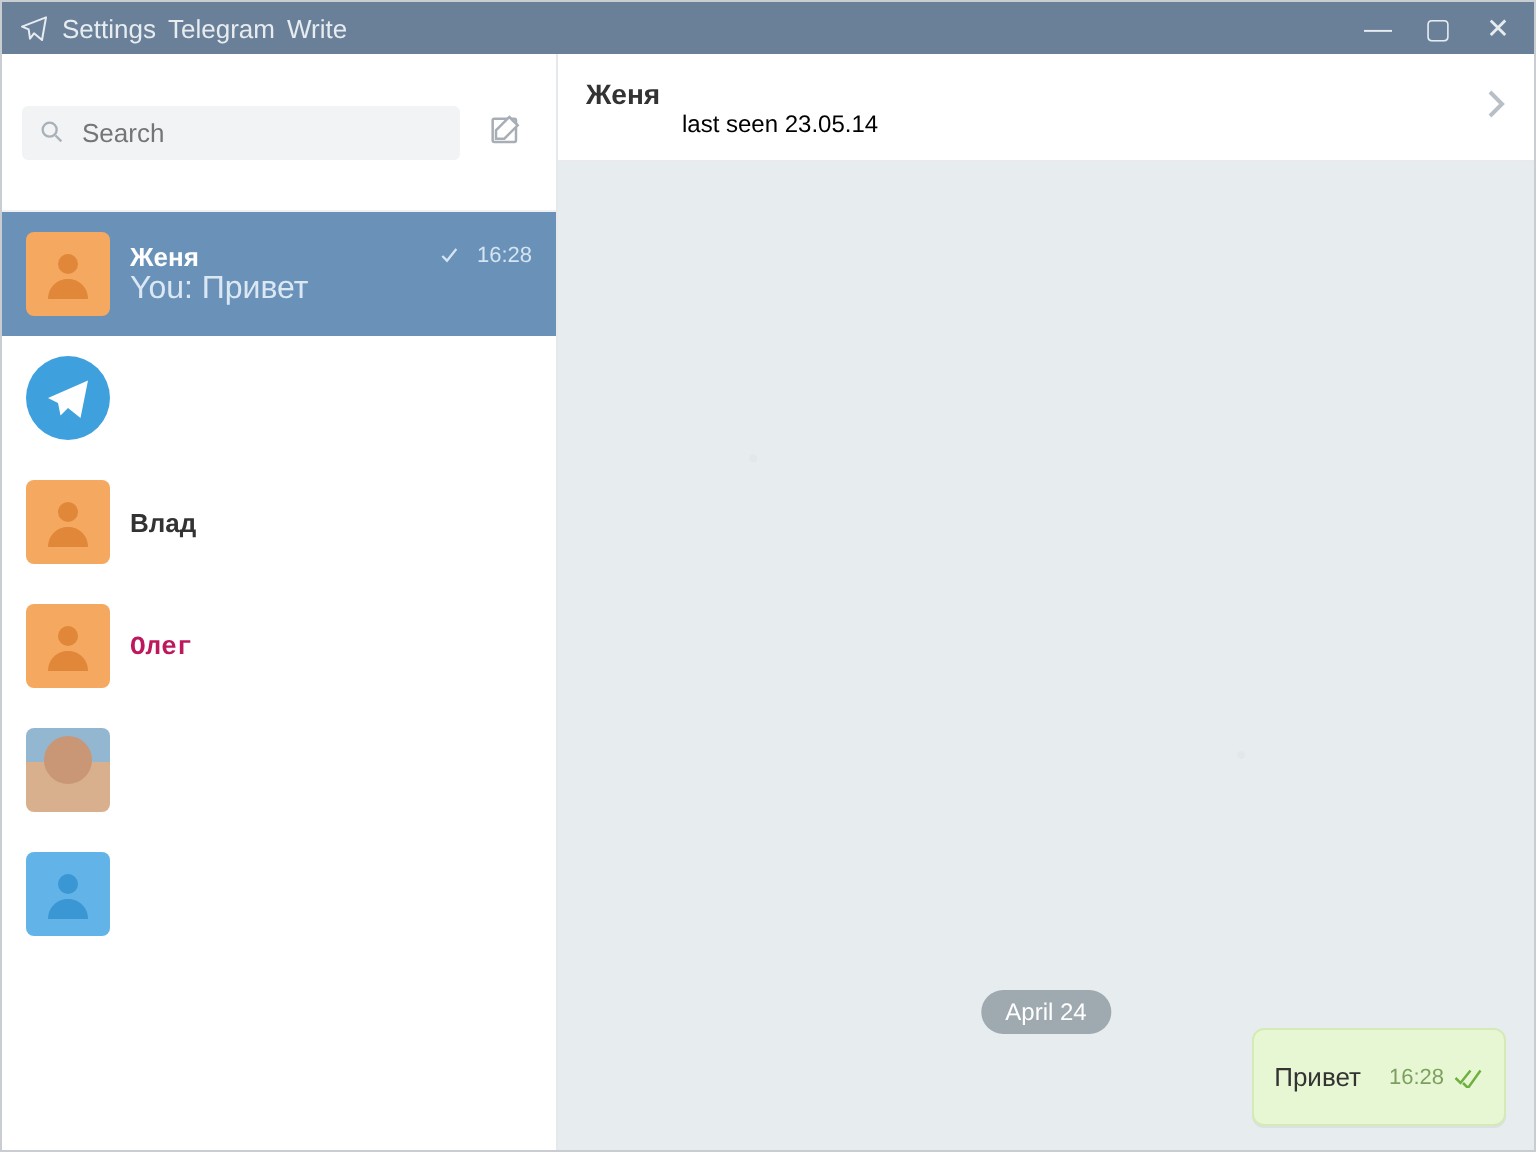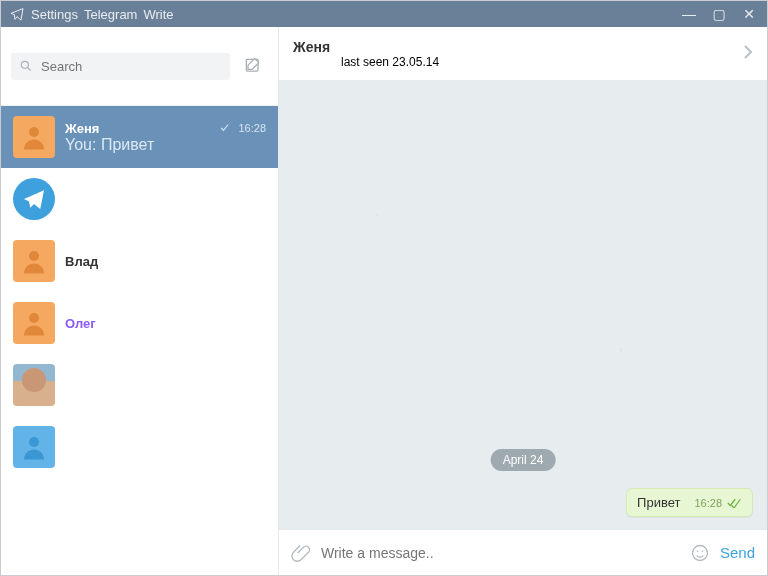--- a/index.html
+++ b/index.html
@@ -41,21 +41,21 @@
   .chat-header .status { font-size:12px; color:#000000;margin-left:48px;}
   .chevron { color:#b8bfc6; cursor:pointer;}
   .messages { flex:1; position:relative; overflow:hidden;
     background:#e7ecef;
     background-image:
       radial-gradient(circle at 20% 30%, rgba(0,0,0,0.02) 0 2px, transparent 2px),
       radial-gradient(circle at 70% 60%, rgba(0,0,0,0.02) 0 2px, transparent 2px);
     text-decoration: underline;
   }
   .date-pill { position:absolute; left:50%; transform:translateX(-50%); bottom:58px; background:#9fa9b0; color:#fff; font-size:12px; padding:4px 12px; border-radius:12px; }
-  .msg-out { position:absolute; right:14px; bottom:12px; background:#e8f7d3; border:1px solid #d4ebb5; border-radius:6px; padding:6px 10px; display:flex; align-items:center; gap:14px; box-shadow:0 1px 0 rgba(0,0,0,0.05);}
+  .msg-out { position:absolute; right:14px; bottom:12px; background:#e8f7d3; border:1px solid #d4ebb5; border-radius:6px; padding:16px 10px; display:flex; align-items:center; gap:14px; box-shadow:0 1px 0 rgba(0,0,0,0.05);}
   .msg-text{ font-size:13px; color:#333;}
   .msg-meta{ font-size:11px; color:#7da060; display:flex; align-items:center; gap:4px;}
   .composer { height:46px; border-top:1px solid #e6e9ec; display:flex; align-items:center; padding:0 12px; gap:10px;}
   .composer .attach, .composer .emoji { color:#b3bac1; cursor:pointer; display:flex;}
   .composer input { flex:1; border:none; outline:none; font-size:14px; color:#444;}
   .send-btn { color:#3ea2e0; font-weight:500; font-size:15px; cursor:pointer; }
   .watermark{ position:absolute; right:40px; bottom:34px; font-family:Impact, sans-serif; font-size:22px; letter-spacing:1px; color:#2d5d78;
     -webkit-text-stroke:1px #b3e0ea; text-shadow:0 0 3px #bce6ee; font-style:italic; pointer-events:none;}
   .check{ display:inline-flex; }
 </style>
@@ -149,21 +149,21 @@
 
         <div class="chat-item">
           <div class="avatar orange">
               <svg viewBox="0 0 24 24">
                 <circle cx="12" cy="8" r="4" fill="#e0873a"></circle>
                 <path d="M4 22c0-5 4-8 8-8s8 3 8 8" fill="#e0873a"></path>
               </svg>
             </div>
           <div class="chat-body">
             <div class="chat-row1">
-                <span class="chat-name" style="color:#8b5cf6;">Олег</span>
+                <span class="chat-name" style="color:#be185d;font-family:Liberation Mono, monospace;">Олег</span>
               </div>
           </div>
         </div>
 
         <div class="chat-item">
           <div class="avatar photo"></div>
           <div class="chat-body">
             <div class="chat-row1">
                 <span class="chat-name" style="color:#333;"></span>
               </div>
@@ -200,32 +200,15 @@
           <span class="msg-text">Привет</span>
           <span class="msg-meta">
             <span>16:28</span>
             <svg width="16" height="10" viewBox="0 0 24 16">
                 <path d="M2 8l4 4L14 2M8 12l4 4L22 2" stroke="#6fb040" stroke-width="2" fill="none"></path>
               </svg>
           </span>
         </div>
       </div>
 
-      <div class="composer">
-        <span class="attach">
-          <svg width="20" height="20" viewBox="0 0 24 24">
-              <path d="M8 12l7-7a4 4 0 016 6l-9 9a6 6 0 01-9-9l8-8" stroke="#b3bac1" stroke-width="1.6" fill="none"></path>
-            </svg>
-        </span>
-        <input placeholder="Write a message.." style="">
-        <span class="emoji">
-          <svg width="20" height="20" viewBox="0 0 24 24">
-              <circle cx="12" cy="12" r="9" stroke="#b3bac1" stroke-width="1.6" fill="none"></circle>
-              <circle cx="9" cy="10" r="1" fill="#b3bac1"></circle>
-              <circle cx="15" cy="10" r="1" fill="#b3bac1"></circle>
-              <path d="M8 15c1 1.5 2.5 2 4 2s3-.5 4-2" stroke="#b3bac1" stroke-width="1.6" fill="none"></path>
-            </svg>
-        </span>
-        <span class="send-btn">Send</span>
-      </div>
     </div>
   </div>
 </div>
 
 </body></html>

